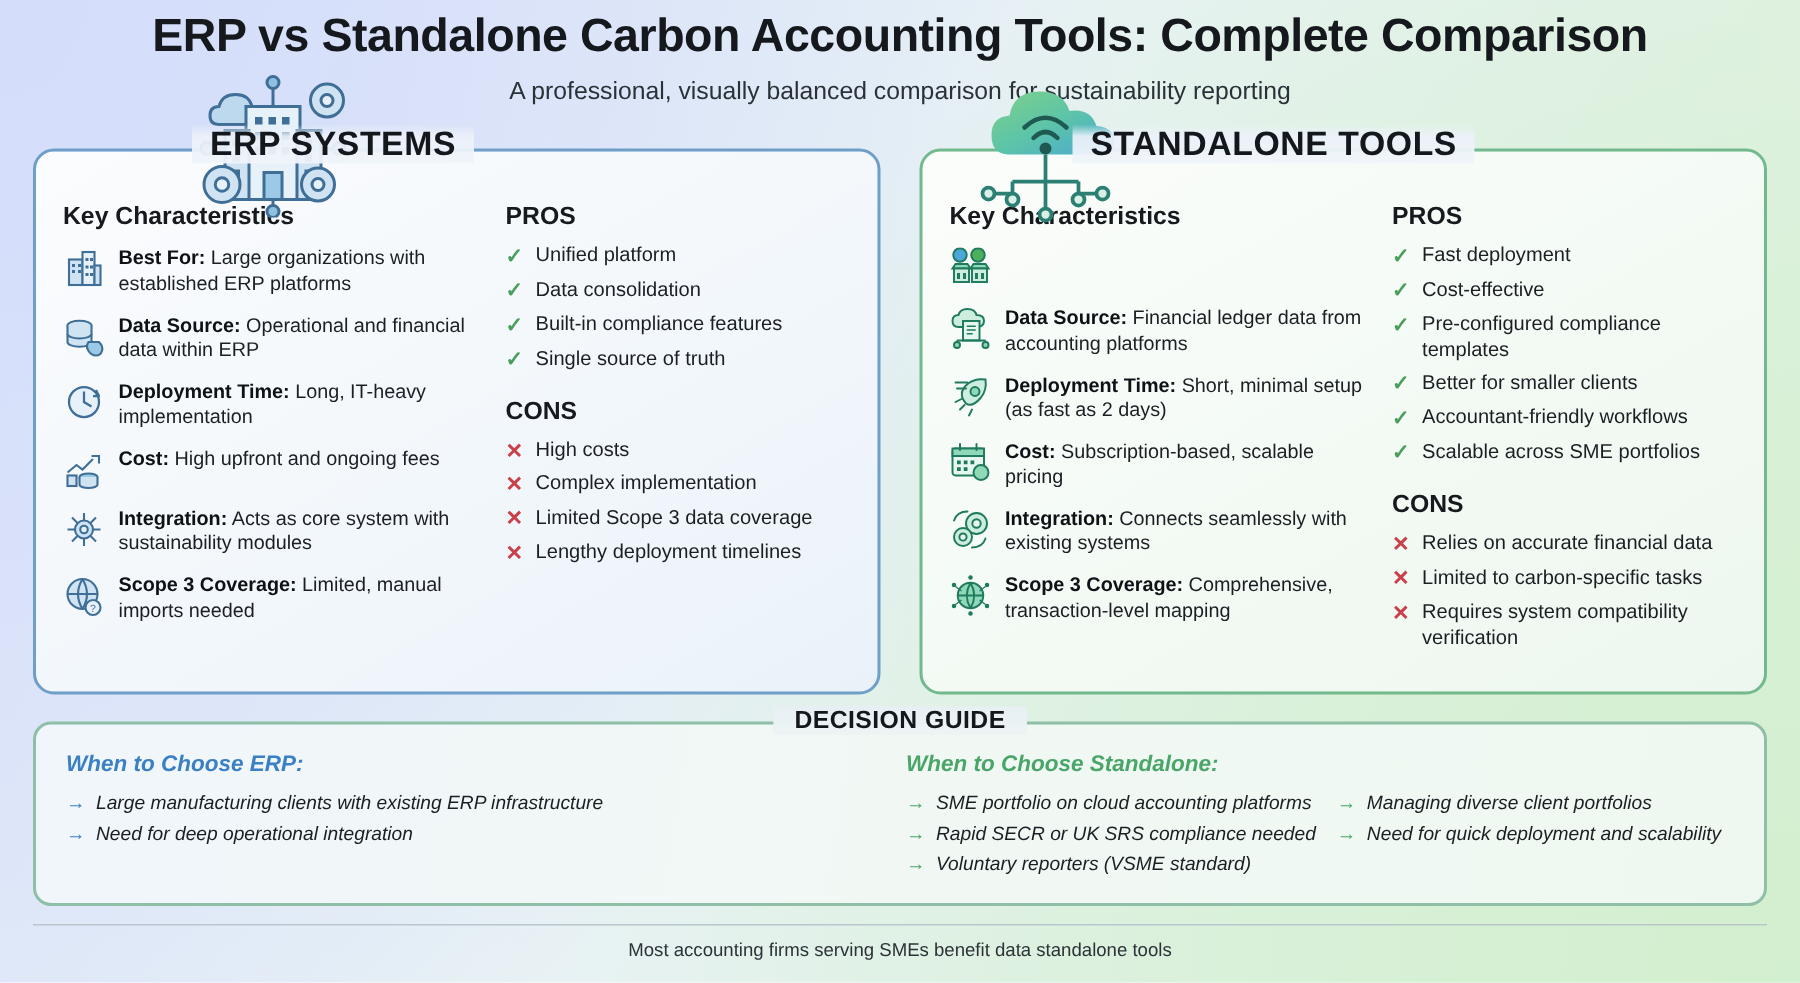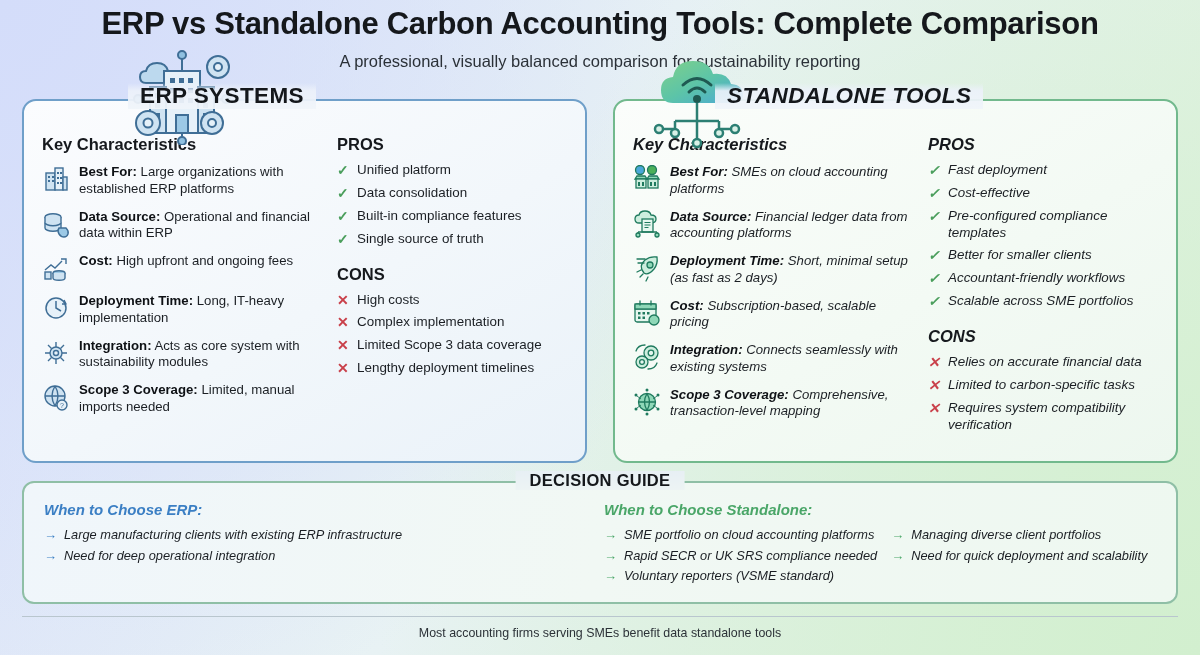--- a/index.html
+++ b/index.html
@@ -29,21 +29,20 @@
     position:relative; flex:1; border-radius:14px; padding:34px 18px 16px 18px;
     min-height:364px;
   }
   .panel.erp {
     border:2px solid #6f9fc9;
     background:linear-gradient(150deg,#fbfcfe 0%, #f2f7fb 55%, #eaf2f9 100%);
   }
   .panel.std {
     border:2px solid #72b98d;
     background:linear-gradient(150deg,#fbfdfb 0%, #f3faf4 55%, #edf7ef 100%);
-    font-style:italic;
   }
   .panel-title {
     position:absolute; top:-18px; left:104px;
     font-size:22.5px; font-weight:bold; color:#14171b; letter-spacing:0.4px;
     padding:0 12px; white-space:nowrap;
     background:linear-gradient(180deg, rgba(232,238,250,0) 0%, rgba(236,241,250,0.92) 30%, rgba(240,245,250,0.95) 100%);
   }
   .panel.std .panel-title { left:100px; }
 
   .panel-icon { position:absolute; top:-56px; left:104px; width:108px; height:100px; }
@@ -197,43 +196,43 @@
               <path d="M17 18 q-2 3 0 6 q2 3 5 3 q3 0 4 -3 q1 -3 -2 -6z" fill="#9cc9e6"></path>
             </g>
               </svg>
           </span>
           <span class="kc-txt"><b>Data Source:</b> <span>Operational and financial data within ERP</span></span>
         </div>
 
         <div class="kc">
           <span class="kc-ico">
             <svg viewBox="0 0 28 28" width="28" height="28">
+                <g stroke="#3f6e96" stroke-width="1.5" fill="none">
+              <circle cx="14" cy="14" r="10" fill="#e6f1f9"></circle>
+                  <path d="M14 7 v7 l5 3"></path>
+                  <path d="M22 6 l2 4 -4 0" stroke-linejoin="round"></path>
+            </g>
+              </svg>
+          </span>
+          <span class="kc-txt"><b>Deployment Time:</b> <span>Long, IT-heavy implementation</span></span>
+        </div>
+
+        <div class="kc">
+          <span class="kc-ico">
+            <svg viewBox="0 0 28 28" width="28" height="28">
                 <g stroke="#3f6e96" stroke-width="1.4" fill="#cfe3f2">
               <path d="M3 16 l6 -5 4 3 7 -7" fill="none"></path>
                   <path d="M19 5 h5 v5" fill="none"></path>
               <rect x="3" y="18" width="6" height="7"></rect>
                   <ellipse cx="17" cy="19" rx="6" ry="2.3" fill="#9cc9e6"></ellipse>
                   <path d="M11 19 v5 a6 2.3 0 0 0 12 0 v-5"></path>
             </g>
               </svg>
           </span>
           <span class="kc-txt"><b>Cost:</b> <span>High upfront and ongoing fees</span></span>
-        </div>
-
-        <div class="kc">
-          <span class="kc-ico">
-            <svg viewBox="0 0 28 28" width="28" height="28">
-                <g stroke="#3f6e96" stroke-width="1.5" fill="none">
-              <circle cx="14" cy="14" r="10" fill="#e6f1f9"></circle>
-                  <path d="M14 7 v7 l5 3"></path>
-                  <path d="M22 6 l2 4 -4 0" stroke-linejoin="round"></path>
-            </g>
-              </svg>
-          </span>
-          <span class="kc-txt"><b>Deployment Time:</b> <span>Long, IT-heavy implementation</span></span>
         </div>
 
         <div class="kc">
           <span class="kc-ico">
             <svg viewBox="0 0 28 28" width="28" height="28">
                 <g stroke="#3f6e96" stroke-width="1.4" fill="none">
               <circle cx="14" cy="14" r="6" fill="#cfe3f2"></circle>
                   <circle cx="14" cy="14" r="2.5" fill="#e6f1f9"></circle>
               <path d="M14 8 v-5M14 20 v5M8 14 h-5M20 14 h5M9.5 9.5 l-3.5 -3.5M18.5 9.5 l3.5 -3.5M9.5 18.5 l-3.5 3.5M18.5 18.5 l3.5 3.5"></path>
             </g>
@@ -347,21 +346,20 @@
                   <rect x="15" y="14" width="10" height="9"></rect>
               <g fill="#1f7a5e" stroke="none">
                     <rect x="5" y="17" width="2" height="4"></rect>
                     <rect x="9" y="17" width="2" height="4"></rect>
                     <rect x="17" y="17" width="2" height="4"></rect>
                     <rect x="21" y="17" width="2" height="4"></rect>
                   </g>
             </g>
               </svg>
           </span>
-          <span class="kc-txt"><b>Best For:</b> <span>SMEs on cloud accounting platforms</span></span>
         </div>
 
         <div class="kc">
           <span class="kc-ico">
             <svg viewBox="0 0 28 28" width="28" height="28">
                 <g stroke="#1f7a5e" stroke-width="1.3" fill="#cdeede">
               <path d="M6 13 q-4 0 -4 -4 q0 -4 4 -4 q1 -4 6 -4 q5 0 6 4 q5 0 5 4 q0 4 -5 4z"></path>
               <rect x="9" y="9" width="11" height="13" fill="#e6f7ef"></rect>
               <g stroke-width="1.1">
                     <path d="M11.5 12.5 h6M11.5 15 h6M11.5 17.5 h4"></path>

